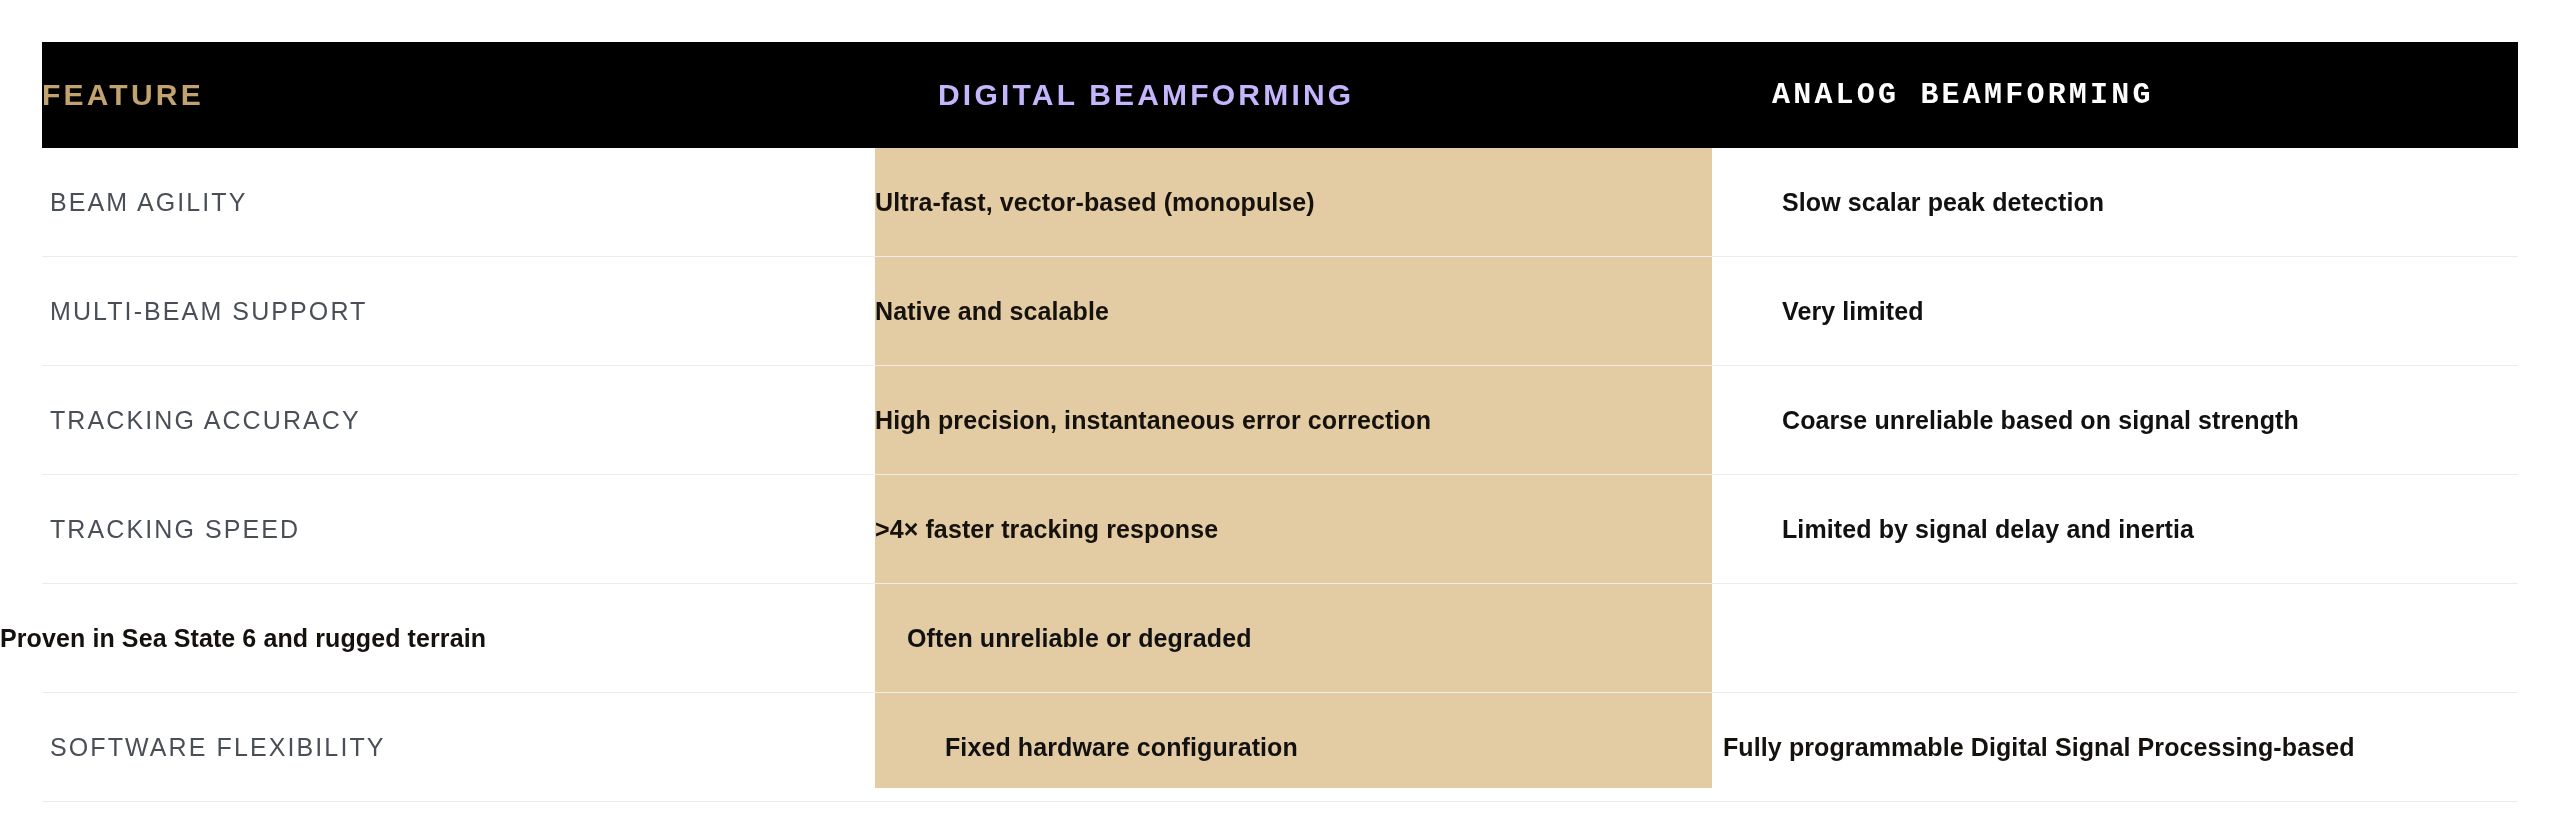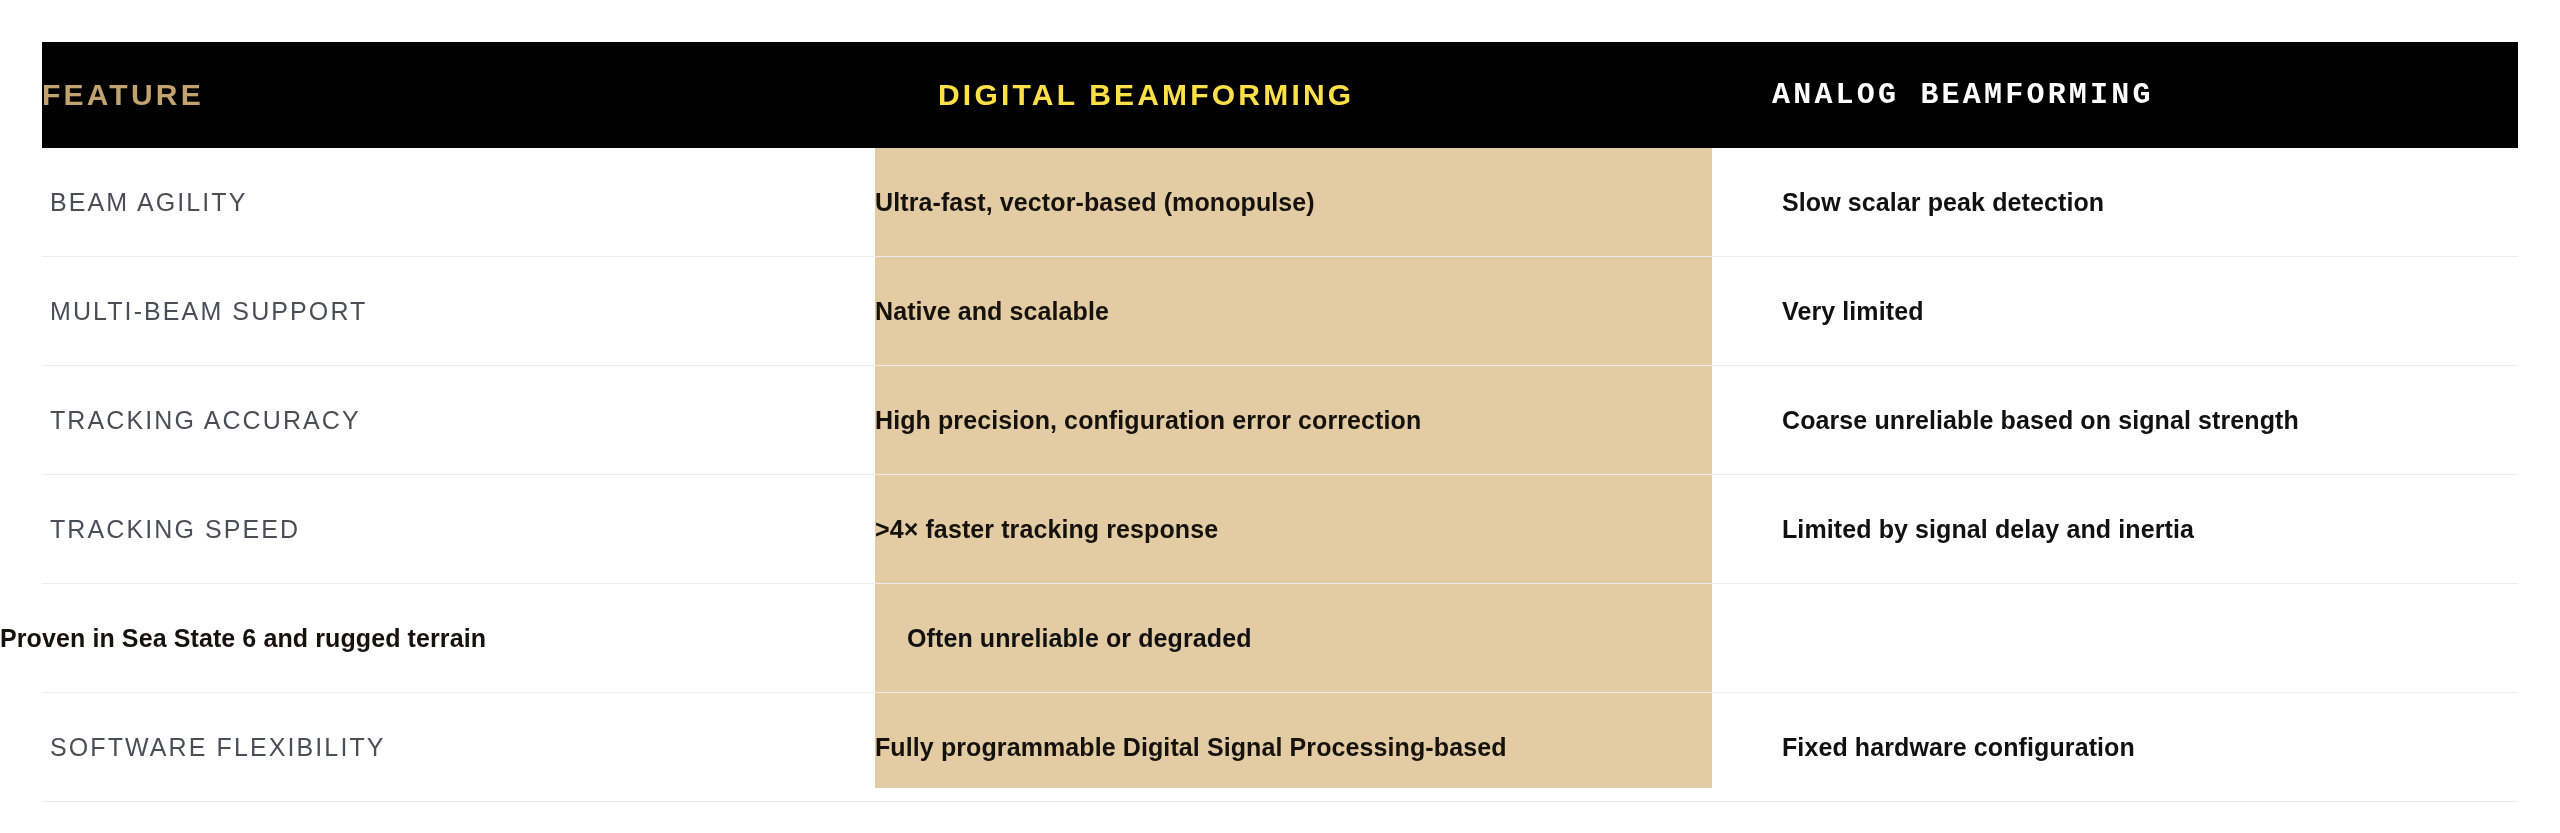--- a/index.html
+++ b/index.html
@@ -53,21 +53,21 @@
   }
   .th-feature {
     width: 833px;
     box-sizing: border-box;
     color: #c2a36e;
   }
   .th-digital {
     width: 837px;
     padding-left: 63px;
     box-sizing: border-box;
-    color: #fde047;
+    color: #c4b5fd;
   }
   .th-analog {
     flex: 1;
     padding-left: 60px;
     box-sizing: border-box;
     color: #ffffff;
     font-family: Liberation Mono, monospace;
   }
 
   
@@ -153,39 +153,39 @@
 
     <div class="table-row">
       <div class="cell cell-feature">MULTI-BEAM SUPPORT</div>
       <div class="cell cell-digital">Native and scalable</div>
       <div class="cell cell-analog">Very limited</div>
       <div class="row-divider"></div>
     </div>
 
     <div class="table-row">
       <div class="cell cell-feature">TRACKING ACCURACY</div>
-      <div class="cell cell-digital">High precision, configuration error correction</div>
+      <div class="cell cell-digital">High precision, instantaneous error correction</div>
       <div class="cell cell-analog">Coarse unreliable based on signal strength</div>
       <div class="row-divider"></div>
     </div>
 
     <div class="table-row">
       <div class="cell cell-feature">TRACKING SPEED</div>
       <div class="cell cell-digital">&gt;4× faster tracking response</div>
       <div class="cell cell-analog">Limited by signal delay and inertia</div>
       <div class="row-divider"></div>
     </div>
 
     <div class="table-row">
       <div class="cell cell-digital">Proven in Sea State 6 and rugged terrain</div>
       <div class="cell cell-analog">Often unreliable or degraded</div>
       <div class="row-divider"></div>
     </div>
 
     <div class="table-row">
       <div class="cell cell-feature">SOFTWARE FLEXIBILITY</div>
+      <div class="cell cell-analog">Fixed hardware configuration</div>
       <div class="cell cell-digital">Fully programmable Digital Signal Processing-based</div>
-      <div class="cell cell-analog">Fixed hardware configuration</div>
       <div class="row-divider"></div>
     </div>
 
   </div>
 </div>
 
 </body></html>

